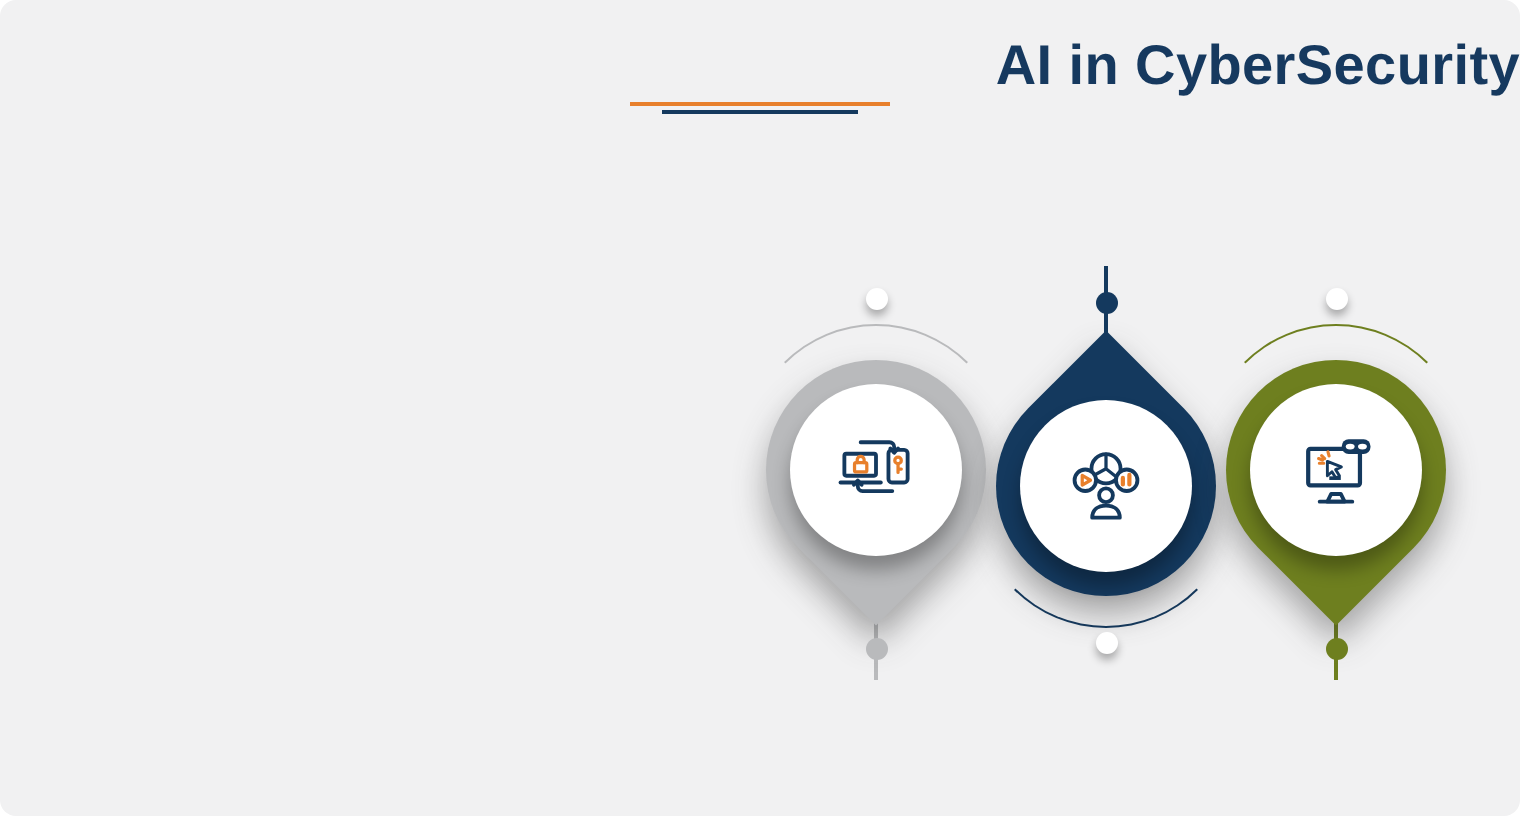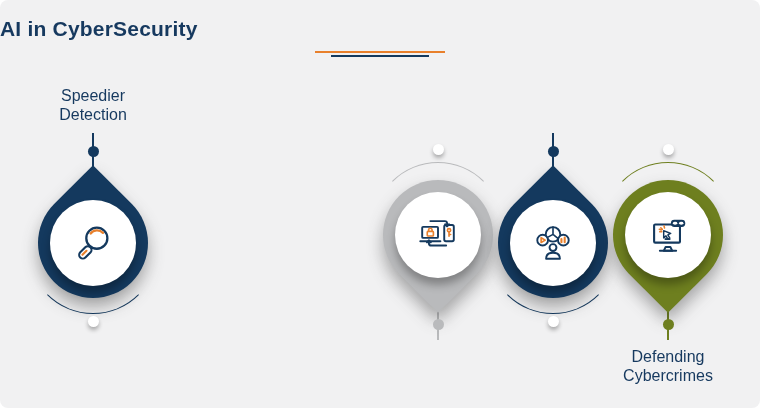--- a/index.html
+++ b/index.html
@@ -1,21 +1,21 @@
 <!DOCTYPE html>
 <html style="--navy: #14395e; --olive: #6e7f1f; --orange: #e8802c; --gray: #b9babc; --background: #f1f1f2; --text: #16395f; --white: #ffffff;"><head>
 <meta charset="utf-8">
 <style>
   html,body{margin:0;padding:0;background:#ffffff;font-family:"Liberation Sans",sans-serif;}
   #stage{position:relative;width:760px;height:408px;background:var(--background,#f1f1f2);
          border-radius:8px;overflow:hidden;}
 
   
-  .title{position:absolute;top:17px;left:0;width:760px;text-align:left;
-         font-size:21px;font-weight:700;color:var(--text,#16395f);letter-spacing:.2px;}
+  .title{position:absolute;top:17px;left:0;width:760px;text-align:right;
+         font-size:28px;font-weight:700;color:var(--text,#16395f);letter-spacing:.2px;}
   .underline-orange{position:absolute;top:51px;left:315px;width:130px;height:2px;background:var(--orange);}
   .underline-navy{position:absolute;top:55px;left:331px;width:98px;height:2px;background:var(--navy);}
 
   
   .item{position:absolute;top:0;width:110px;height:408px;}
   .label{position:absolute;left:-25px;width:160px;text-align:center;white-space:pre-line;
          font-size:16px;line-height:19px;font-weight:500;color:var(--text,#16395f);z-index:2;}
   .up   .label{top:86px;}
   .down .label{top:347px;}
 
@@ -72,39 +72,20 @@
 </style>
 </head>
 <body>
 
 <div id="stage">
 
   <div class="title">AI in CyberSecurity</div>
   <div class="underline-orange"></div>
   <div class="underline-navy"></div>
 
-  <div class="item up navy" style="left:38px">
-    <div class="label">Speedier
-Detection</div>
-    <div class="connector"></div>
-    <div class="conn-dot"></div>
-    <div class="dropwrap">
-        <div class="drop"></div>
-      </div>
-    <div class="inner-circle">
-      <svg width="46" height="46" viewBox="0 0 48 48">
-        <circle cx="28" cy="19" r="11" class="s-n nf" stroke-width="2.4"></circle>
-        <path d="M21.5 14A8.6 8.6 0 0 1 34.4 13.4" class="s-o nf" stroke-width="2.4"></path>
-        <rect x="8.5" y="30" width="15" height="7.6" rx="3.8" transform="rotate(-45 16 33.8)" class="s-n nf" stroke-width="2.2"></rect>
-        <path d="M13 36.3 17.2 32.1" class="s-o nf" stroke-width="2.2"></path>
-      </svg>
-    </div>
-    <div class="arc"></div>
-    <div class="end-dot"></div>
-  </div>
 
 
 
   <div class="item down gray" style="left:383px">
     <div class="end-dot"></div>
     <div class="arc"></div>
     <div class="dropwrap">
         <div class="drop"></div>
       </div>
     <div class="inner-circle">
@@ -162,17 +143,15 @@
         <path d="M15.5 40.5h17" class="s-n nf" stroke-width="2"></path>
         <path d="M19.5 19.5 26.8 22.4l-3 1.4 2 3.2-1.9 1.2-2-3.3-2.4 2.1z" class="s-n f-w" stroke-width="1.5"></path>
         <path d="M16.5 16.5l1.6 1.6M15.3 20.5h2.3M19.8 14.5l.6 2.2M14.9 18l2.1.8" class="s-o nf" stroke-width="1.6"></path>
         <rect x="27" y="8" width="15" height="7.6" rx="3.6" class="f-n" stroke="none"></rect>
         <ellipse cx="31.4" cy="11.8" rx="2.3" ry="1.5" class="f-w" stroke="none"></ellipse>
         <ellipse cx="37.8" cy="11.8" rx="2.3" ry="1.5" class="f-w" stroke="none"></ellipse>
       </svg>
     </div>
     <div class="connector"></div>
     <div class="conn-dot"></div>
-    <div class="label">Defending
-Cybercrimes</div>
   </div>
 
 </div>
 
 </body></html>

